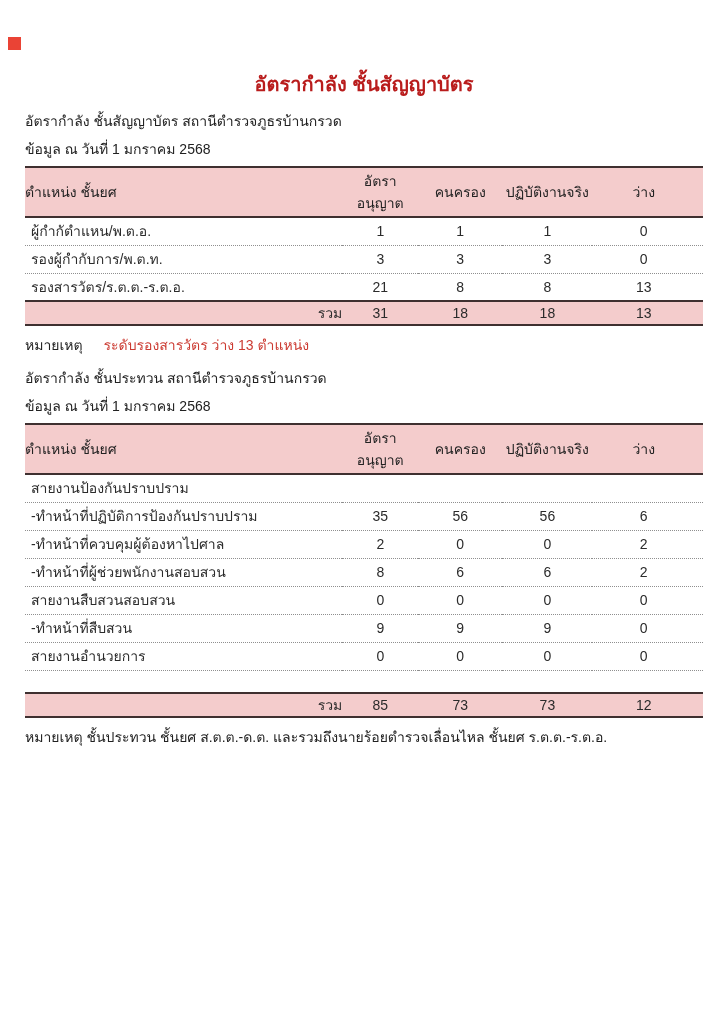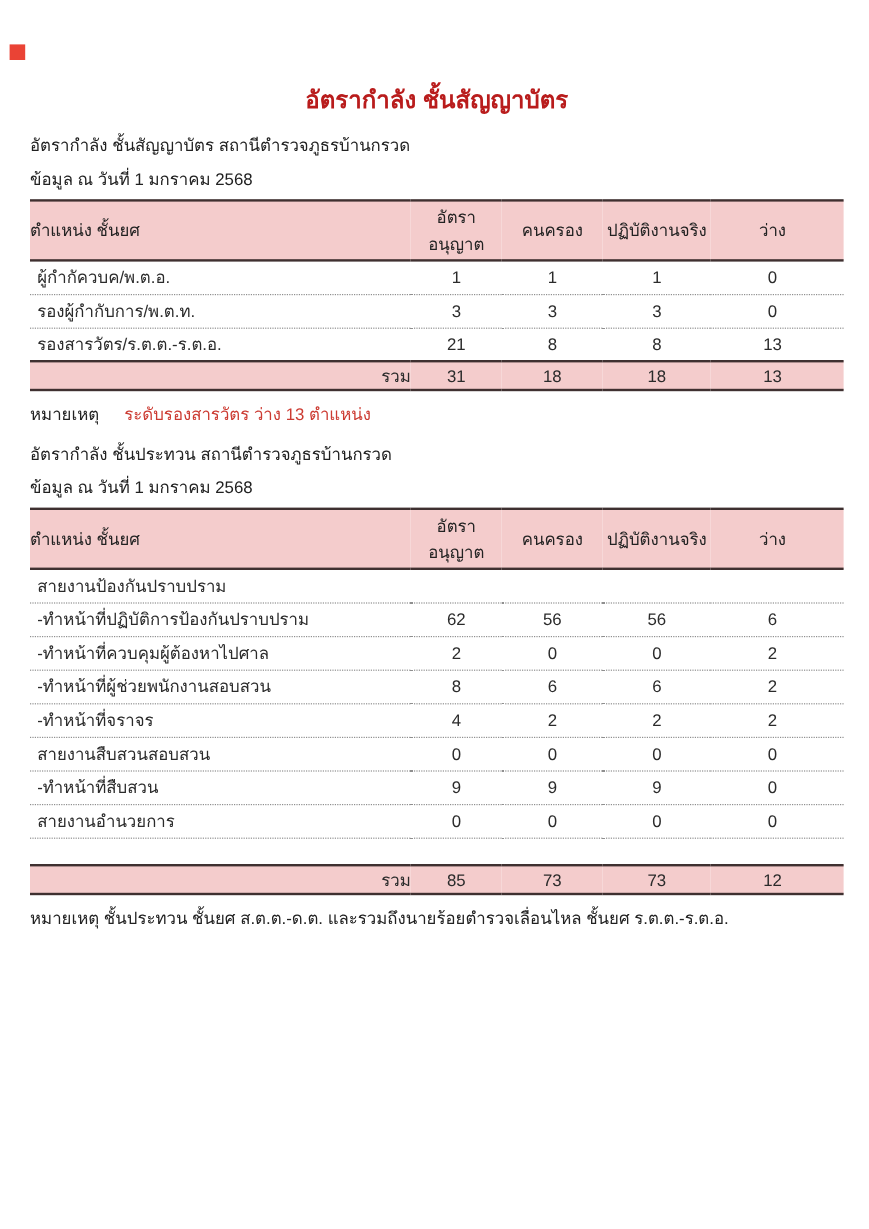--- a/index.html
+++ b/index.html
@@ -103,21 +103,21 @@
         <tr>
           <th class="c-label">ตำแหน่ง ชั้นยศ</th>
           <th class="c-num">อัตราอนุญาต</th>
           <th class="c-num">คนครอง</th>
           <th class="c-num">ปฏิบัติงานจริง</th>
           <th class="c-num">ว่าง</th>
         </tr>
       </thead>
       <tbody>
           <tr>
-            <td class="c-label">ผู้กำกัควบค/พ.ต.อ.</td>
+            <td class="c-label">ผู้กำกัตำแหน/พ.ต.อ.</td>
             <td class="c-num">1</td>
             <td class="c-num">1</td>
             <td class="c-num">1</td>
             <td class="c-num">0</td>
           </tr>
           <tr>
             <td class="c-label">รองผู้กำกับการ/พ.ต.ท.</td>
             <td class="c-num">3</td>
             <td class="c-num">3</td>
             <td class="c-num">3</td>
@@ -167,44 +167,37 @@
       <tbody>
           <tr>
             <td class="c-label">สายงานป้องกันปราบปราม</td>
             <td class="c-num"></td>
             <td class="c-num"></td>
             <td class="c-num"></td>
             <td class="c-num"></td>
           </tr>
           <tr>
             <td class="c-label">-ทำหน้าที่ปฏิบัติการป้องกันปราบปราม</td>
-            <td class="c-num">62</td>
+            <td class="c-num">35</td>
             <td class="c-num">56</td>
             <td class="c-num">56</td>
             <td class="c-num">6</td>
           </tr>
           <tr>
             <td class="c-label">-ทำหน้าที่ควบคุมผู้ต้องหาไปศาล</td>
             <td class="c-num">2</td>
             <td class="c-num">0</td>
             <td class="c-num">0</td>
             <td class="c-num">2</td>
           </tr>
           <tr>
             <td class="c-label">-ทำหน้าที่ผู้ช่วยพนักงานสอบสวน</td>
             <td class="c-num">8</td>
             <td class="c-num">6</td>
             <td class="c-num">6</td>
-            <td class="c-num">2</td>
-          </tr>
-          <tr>
-            <td class="c-label">-ทำหน้าที่จราจร</td>
-            <td class="c-num">4</td>
-            <td class="c-num">2</td>
-            <td class="c-num">2</td>
             <td class="c-num">2</td>
           </tr>
           <tr>
             <td class="c-label">สายงานสืบสวนสอบสวน</td>
             <td class="c-num">0</td>
             <td class="c-num">0</td>
             <td class="c-num">0</td>
             <td class="c-num">0</td>
           </tr>
           <tr>

